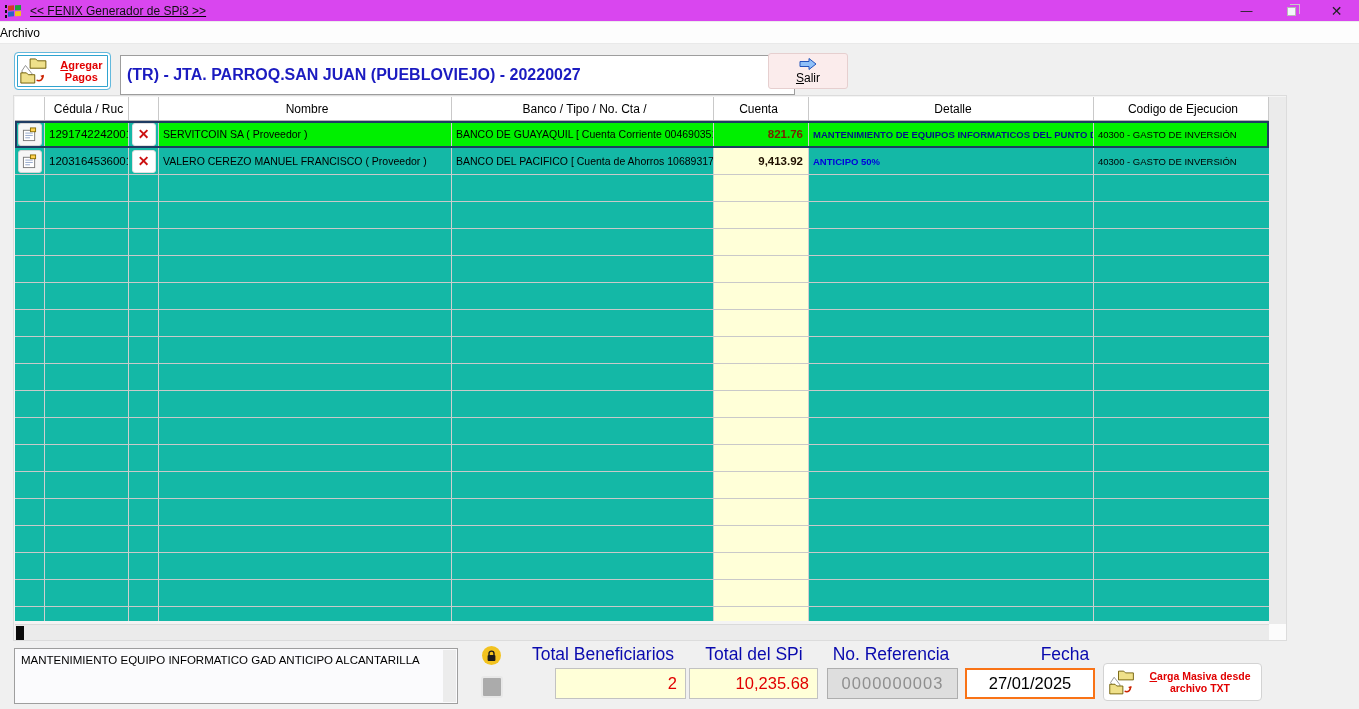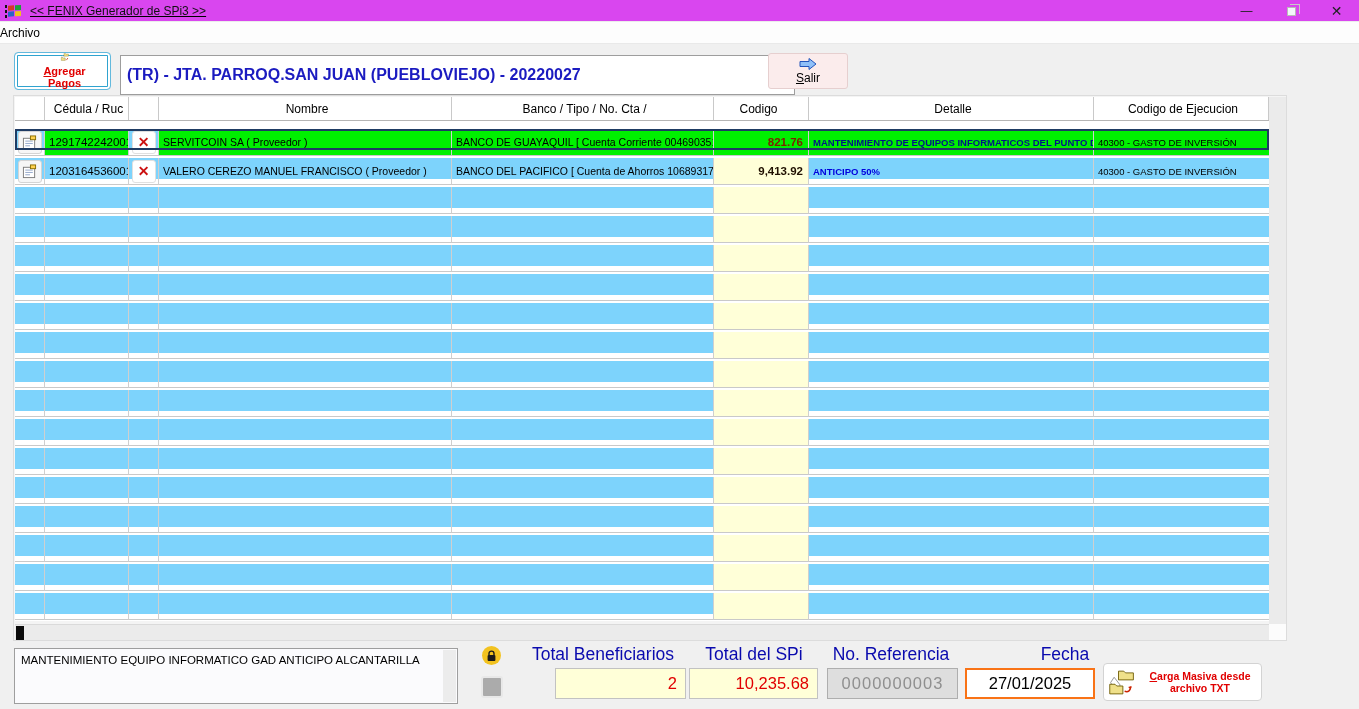--- a/index.html
+++ b/index.html
@@ -16,33 +16,33 @@
   .winbtn.max span::before { content:""; position:absolute; left:2px; top:-4px; width:9px; height:9px; border:1px solid #c9c9c9; border-left:none; border-bottom:none;}
   .winbtn.close { font-size:14px; }
 
   
   .menubar { position:absolute; left:0; top:22px; width:1359px; height:22px; background:#fdfdfd; border-bottom:1px solid #e9e9e9; display:flex; align-items:center;}
   .menuitem { padding:2px 0; font-size:12px; color:#000; }
 
   
   .btn-agregar { position:absolute; left:14px; top:52px; width:97px; height:38px; background:#fff;
      border:1px solid #63b9dd; border-radius:4px; box-shadow:inset 0 0 0 2px #fff, inset 0 0 0 3px #2fa3cf;
-     display:flex; align-items:center; gap:4px; padding-left:4px; cursor:pointer;flex-direction:column;}
+     display:flex; align-items:center; gap:4px; padding-left:4px; cursor:pointer;}
   .btn-agregar .txt { color:#e10000; font-weight:bold; font-size:11px; line-height:12px; text-align:center; width:58px;}
   .title-input { position:absolute; left:120px; top:55px; width:675px; height:40px; border:1px solid #9d9d9d; background:#fff;
      font-family:"Liberation Sans",sans-serif; font-size:16px; font-weight:bold; color:#1b1bc0; padding:0 6px; }
   .btn-salir { position:absolute; left:768px; top:53px; width:80px; height:36px; background:#fbecec; border:1px solid #e6cfcf; border-radius:3px;
      display:flex; flex-direction:column; align-items:center; justify-content:center; font-size:12px; color:#000; cursor:pointer;}
 
   
   .table-panel { position:absolute; left:13px; top:95px; width:1274px; height:546px; background:#f4f4f4; border:1px solid #dcdcdc; }
   .grid { position:absolute; left:1px; top:1px; width:1254px; height:524px; background:#fff; overflow:hidden; }
   .thead { display:flex; height:24px; background:#fff; border-bottom:1px solid #b5b5b5; }
   .thead .hcell { font-size:12px; color:#000; display:flex; align-items:center; justify-content:center; border-right:1px solid #c9c9c9; }
-  .trow { display:flex; height:21px; background:#7dd3fc;margin-top:8px; }
+  .trow { display:flex; height:27px; background:#14b8a6; }
   .trow.sel { outline:2px solid #1f3b63; outline-offset:-2px; }
   .cell { border-right:1px solid #cfcfcf; border-bottom:1px solid #c9c9c9; height:27px; display:flex; align-items:center; overflow:hidden; white-space:nowrap;}
   .c-icon { width:30px;  justify-content:center;}
   .c-ced  { width:84px;  font-size:11.5px; padding-left:4px;}
   .c-del  { width:30px;  justify-content:center;}
   .c-nom  { width:293px; font-size:10.5px; padding-left:4px;}
   .c-ban  { width:262px; font-size:10.5px; padding-left:4px;}
   .c-val  { width:95px;  font-size:11.5px; font-weight:bold; justify-content:flex-end; padding-right:5px;}
   .c-det  { width:285px; font-size:9.5px;  font-weight:bold; padding-left:4px;}
   .c-cod  { width:175px; font-size:9.5px;  padding-left:4px; border-right:none;}
@@ -120,21 +120,21 @@
 </button>
 
 <div class="table-panel">
   <div class="grid">
     <div class="thead">
       <div class="hcell c-icon"></div>
       <div class="hcell c-ced">Cédula / Ruc</div>
       <div class="hcell c-del"></div>
       <div class="hcell c-nom">Nombre</div>
       <div class="hcell c-ban">Banco / Tipo / No. Cta /</div>
-      <div class="hcell c-val" style="justify-content:center;font-weight:normal;">Codigo</div>
+      <div class="hcell c-val" style="justify-content:center;font-weight:normal;">Cuenta</div>
       <div class="hcell c-det" style="font-weight:normal;">Detalle</div>
       <div class="hcell c-cod">Codigo de Ejecucion</div>
     </div>
     <div id="grid-rows">
         <div class="trow sel">
           <div class="cell c-icon">
             <span class="editbtn">
               <svg width="15" height="15" viewBox="0 0 16 16">
                 <rect x="1.5" y="3.5" width="12" height="11" fill="#fff" stroke="#7a7a7a"></rect>
                 <line x1="3.5" y1="6.5" x2="11.5" y2="6.5" stroke="#8fa3c8"></line>

